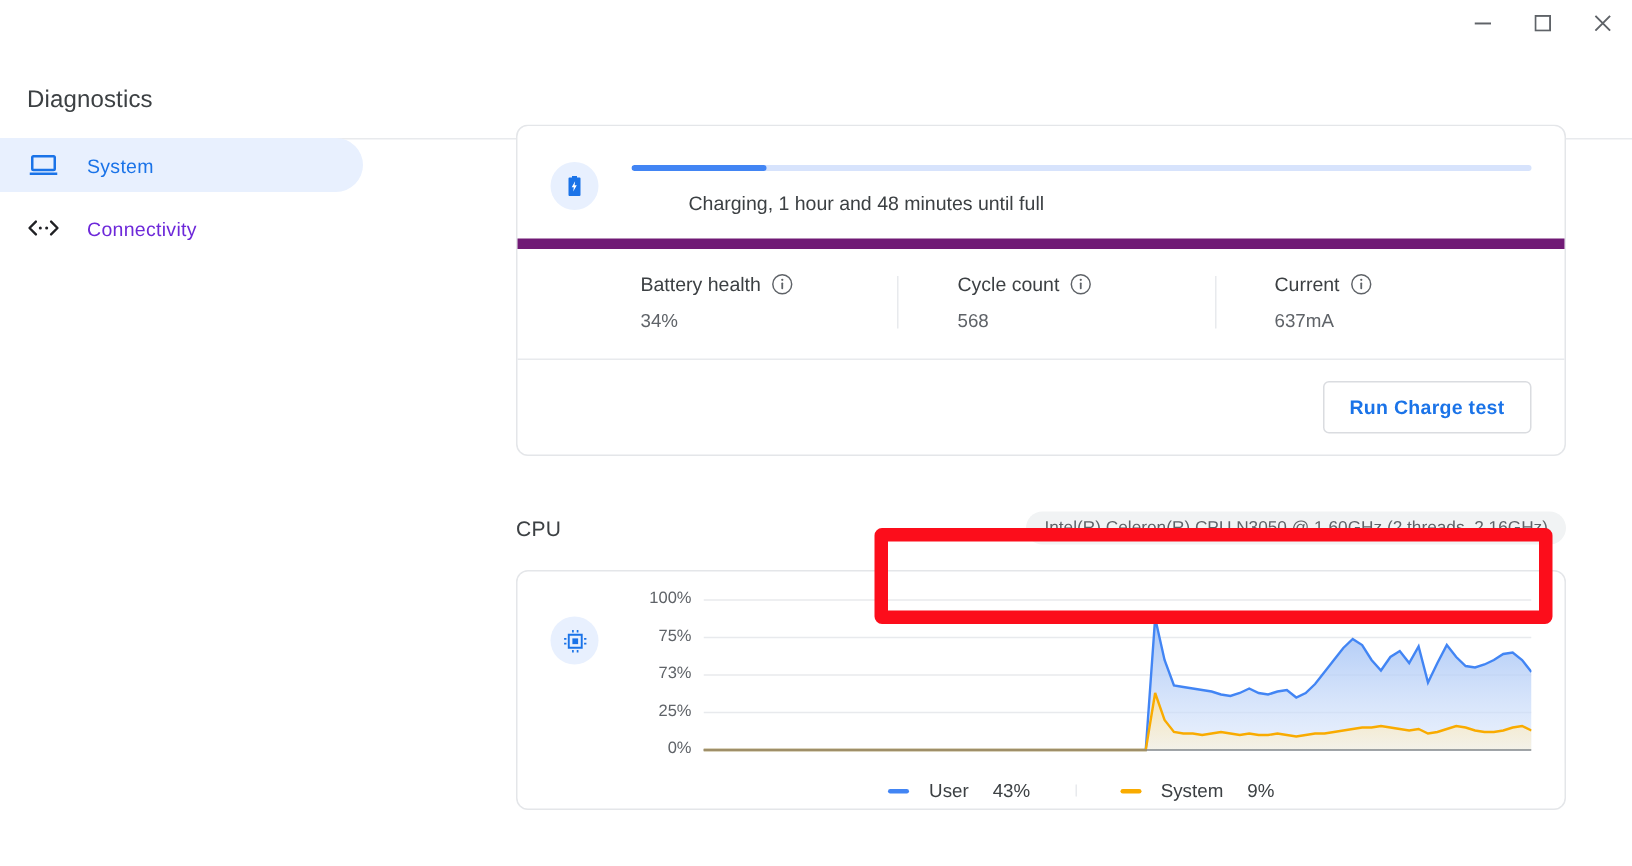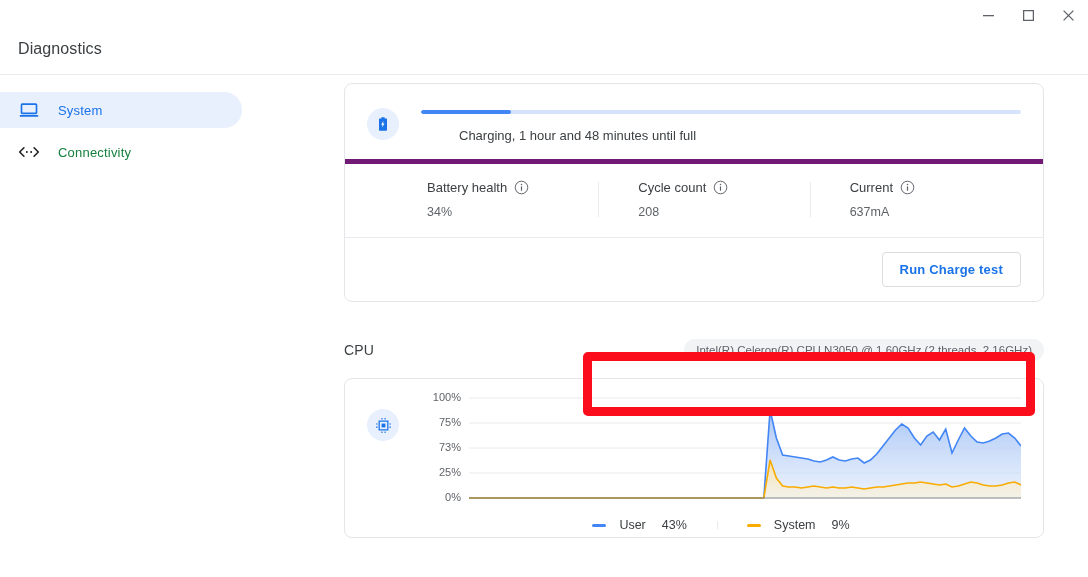--- a/index.html
+++ b/index.html
@@ -17,35 +17,35 @@
     display: flex; justify-content: flex-end; align-items: center;
   }
   .winbtn {
     width: 40px; height: 30px; display: flex; align-items: center; justify-content: center;
     color: #5f6368;
   }
   .winbtn svg { display: block; }
 
   
   .titlebar {
-    position: absolute; top: 23px; left: 0; width: 1088px; height: 52px;
+    position: absolute; top: 41px; left: 0; width: 1088px; height: 52px;
     display: flex; align-items: center; padding-left: 18px;
     border-bottom: 1px solid #e8eaed;
   }
   .titlebar .title { font-size: 16px; color: #3c4043; letter-spacing: .1px; }
 
   
   .sidebar {
     position: absolute; top: 83px; left: 0; width: 300px; height: 494px;
     padding-top: 9px;
   }
   .navitem {
     display: flex; align-items: center; height: 36px; margin: 0 0 6px 0;
     padding-left: 18px; border-radius: 0 18px 18px 0; cursor: pointer;
-    font-size: 13px; color: #15803d;
+    font-size: 13px; color: #6d28d9;
   }
   .navitem .navicon {
     width: 22px; height: 22px; display: flex; align-items: center; justify-content: center;
     margin-right: 18px; flex: none;
   }
   .navitem.active { background: #e8f0fe; color: #1a73e8; width: 242px; }
   .navitem.active .navicon svg { fill: #1a73e8; }
   .navitem .navlabel { font-weight: 500; letter-spacing: .2px; }
   .navitem.active .navlabel { color: #1a73e8; }
 
@@ -74,21 +74,21 @@
     margin-right: 22px; margin-top: 4px;
   }
   .batt-body { flex: 1; padding-top: 6px; }
   .progress {
     position: relative; height: 4px; border-radius: 2px; background: #d7e3fc; overflow: hidden;
   }
   .progress > i { position: absolute; left: 0; top: 0; height: 4px; background: #4285f4; border-radius: 2px; }
   .batt-status { margin-top: 14px; font-size: 13px; color: #3c4043; margin-left: 38px; }
 
   .stats {
-    display: flex; border-top: 5px solid #701a75; padding: 16px 22px 18px 82px;
+    display: flex; border-top: 7px solid #701a75; padding: 16px 22px 18px 82px;
   }
   .stat { flex: 1; position: relative; padding-right: 18px; }
   .stat + .stat { padding-left: 40px; }
   .stat + .stat:before {
     content: ""; position: absolute; left: 0; top: 2px; bottom: 2px; width: 1px; background: #e8eaed;
   }
   .stat-label { display: flex; align-items: center; font-size: 13px; color: #3c4043; }
   .info-icon { margin-left: 7px; display: inline-flex; }
   .stat-val { margin-top: 10px; font-size: 12.5px; color: #5f6368; }
 
@@ -224,21 +224,21 @@
           <div class="stat-label">
             <span>Cycle count</span>
             <span class="info-icon">
               <svg width="15" height="15" viewBox="0 0 20 20">
                   <circle cx="10" cy="10" r="8.4" fill="none" stroke="#5f6368" stroke-width="1.3"></circle>
                   <circle cx="10" cy="6.1" r="1" fill="#5f6368"></circle>
                   <rect x="9.2" y="8.4" width="1.6" height="6" rx=".7" fill="#5f6368"></rect>
                 </svg>
             </span>
           </div>
-          <div class="stat-val">208</div>
+          <div class="stat-val">568</div>
         </div>
 
         <div class="stat">
           <div class="stat-label">
             <span>Current</span>
             <span class="info-icon">
               <svg width="15" height="15" viewBox="0 0 20 20">
                   <circle cx="10" cy="10" r="8.4" fill="none" stroke="#5f6368" stroke-width="1.3"></circle>
                   <circle cx="10" cy="6.1" r="1" fill="#5f6368"></circle>
                   <rect x="9.2" y="8.4" width="1.6" height="6" rx=".7" fill="#5f6368"></rect>

